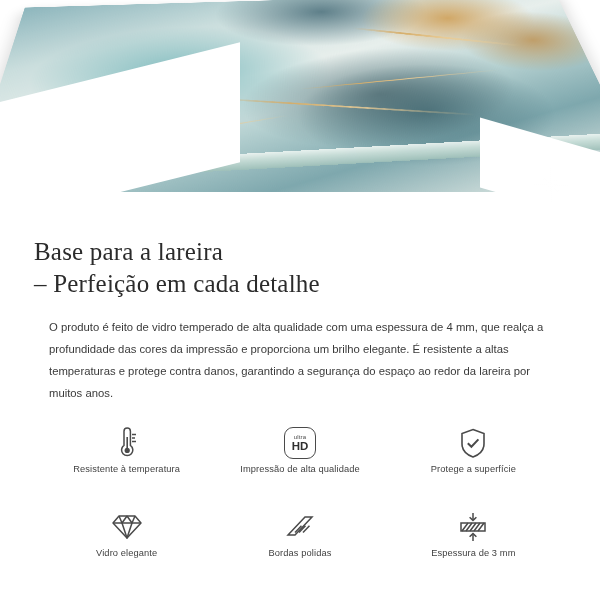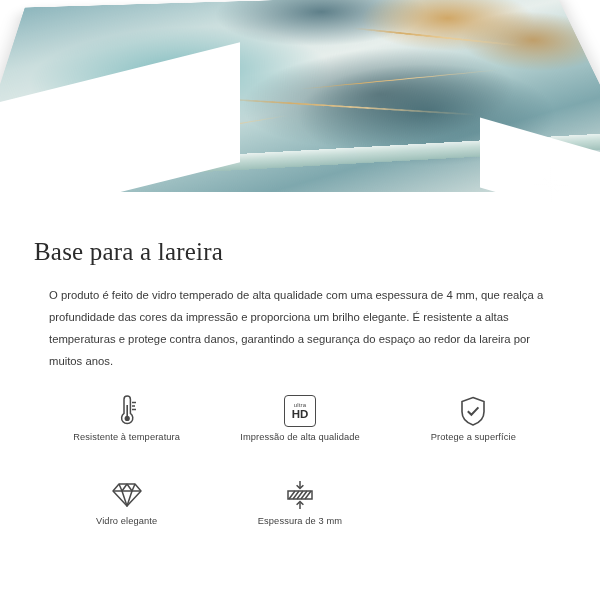--- a/index.html
+++ b/index.html
@@ -207,21 +207,21 @@
   .feature-label {
     font-size: 9.3px;
     color: #3f3f3f;
     text-align: center;
     letter-spacing: 0.1px;
   }
   .ultrahd {
     width: 30px;
     height: 30px;
     border: 1.6px solid #4a4a4a;
-    border-radius: 4px;
+    border-radius: 9px;
     display: flex;
     flex-direction: column;
     align-items: center;
     justify-content: center;
     line-height: 1;
   }
   .ultrahd .u1 { font-size: 6px; letter-spacing: 0.2px; color: #4a4a4a; }
   .ultrahd .u2 { font-size: 11.5px; font-weight: bold; color: #2f2f2f; margin-top: 1px; }
 </style>
 </head>
@@ -244,20 +244,21 @@
       <div class="hero-mask-bottom"></div>
       <div class="sparkle">
           <div class="s2"></div>
         </div>
     </div>
   </div>
 
   <div class="content">
     <h1 class="headline">
       <span>Base para a lareira</span>
+      <span class="l2">– Perfeição em cada detalhe</span>
     </h1>
     <p class="body-copy">O produto é feito de vidro temperado de alta qualidade com uma espessura de 4 mm, que realça a profundidade das cores da impressão e proporciona um brilho elegante. É resistente a altas temperaturas e protege contra danos, garantindo a segurança do espaço ao redor da lareira por muitos anos.</p>
 
     <div class="features">
 
       <div class="feature">
         <div class="feature-icon">
           <svg width="32" height="34" viewBox="0 0 32 34" fill="none" stroke="#4a4a4a" stroke-width="1.5">
             <path d="M13 5.2a3.2 3.2 0 0 1 6.4 0v14.2a5.6 5.6 0 1 1-6.4 0z"></path>
             <circle cx="16.2" cy="24.4" r="2.6" fill="#4a4a4a" stroke="none"></circle>
@@ -296,20 +297,31 @@
             <path d="M9 4h16l6 7-14 15L3 11z"></path>
             <path d="M3 11h28"></path>
             <path d="M9 4l3 7 5-7"></path>
             <path d="M25 4l-3 7-5-7"></path>
             <path d="M12 11l5 15 5-15"></path>
           </svg>
         </div>
         <div class="feature-label">Vidro elegante</div>
       </div>
 
+      <div class="feature">
+        <div class="feature-icon">
+          <svg width="34" height="30" viewBox="0 0 34 30" fill="none" stroke="#4a4a4a" stroke-width="1.5">
+            <path d="M5 23L22 5h7L12 23z"></path>
+            <path d="M12 20.5l6.5-6.8"></path>
+            <path d="M16 20.5l6.5-6.8"></path>
+            <path d="M20 20.5l6.5-6.8"></path>
+          </svg>
+        </div>
+        <div class="feature-label">Bordas polidas</div>
+      </div>
 
       <div class="feature">
         <div class="feature-icon">
           <svg width="36" height="32" viewBox="0 0 36 32" fill="none" stroke="#4a4a4a" stroke-width="1.5">
             <path d="M18 2v6"></path>
             <path d="M14.6 6.2L18 9.4l3.4-3.2"></path>
             <rect x="6" y="12" width="24" height="8"></rect>
             <path d="M7 20l6-8M11 20l6-8M15 20l6-8M19 20l6-8M23 20l6-8"></path>
             <path d="M18 30v-6"></path>
             <path d="M14.6 25.8L18 22.6l3.4 3.2"></path>

